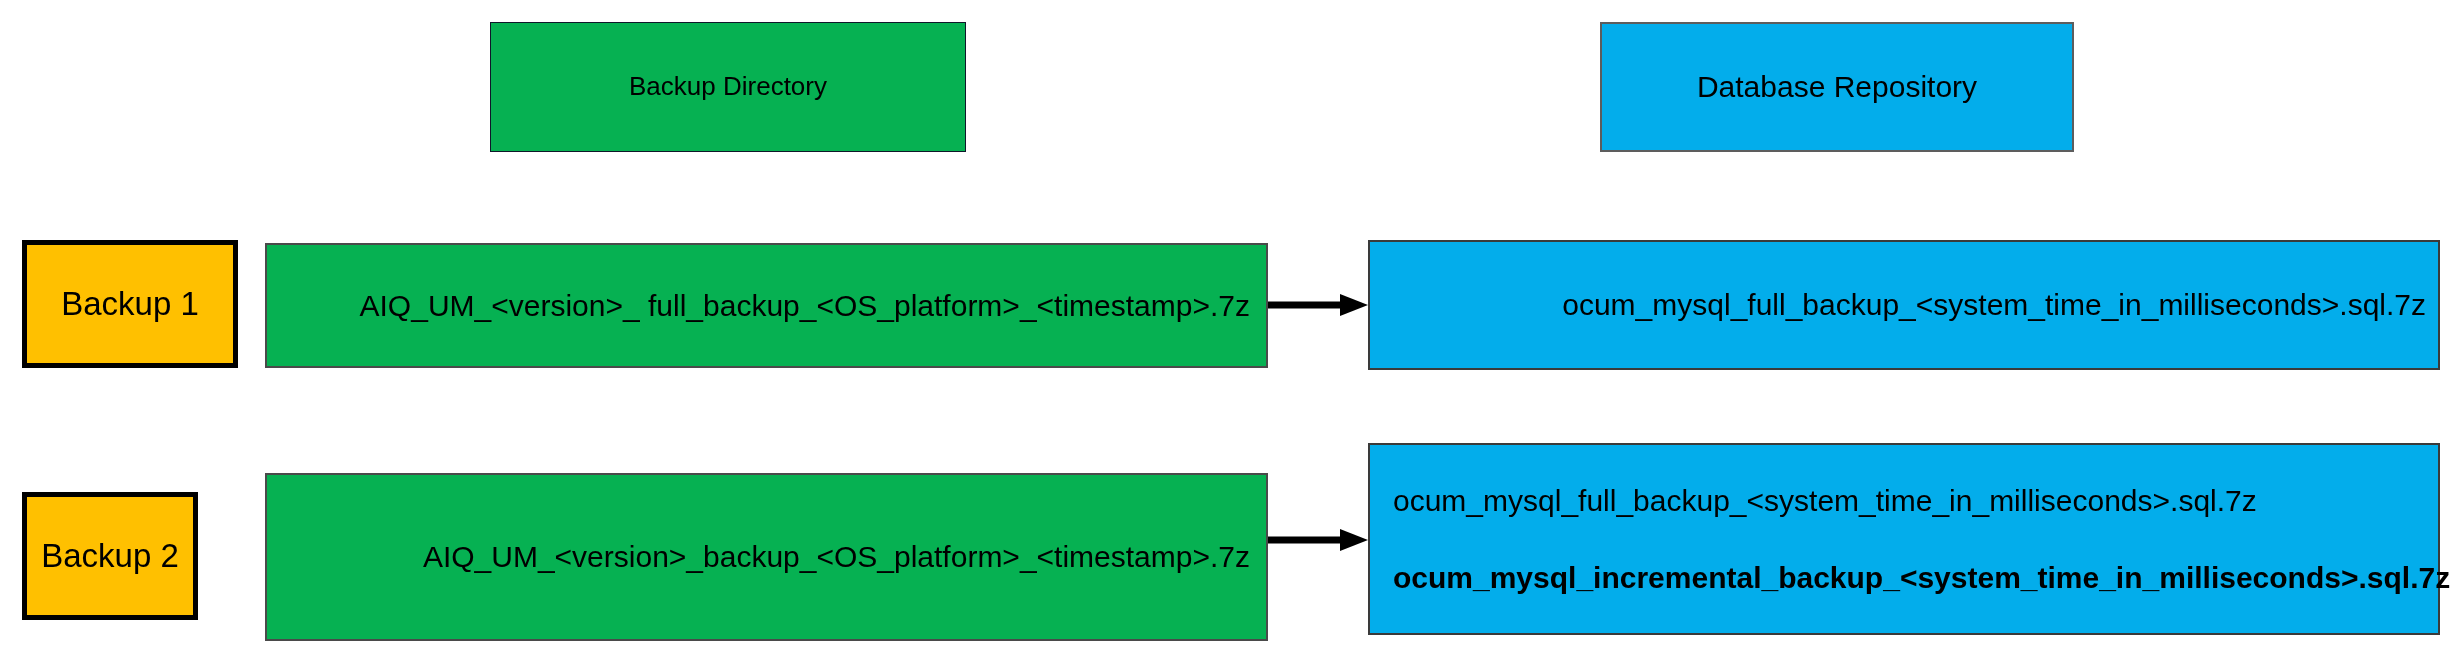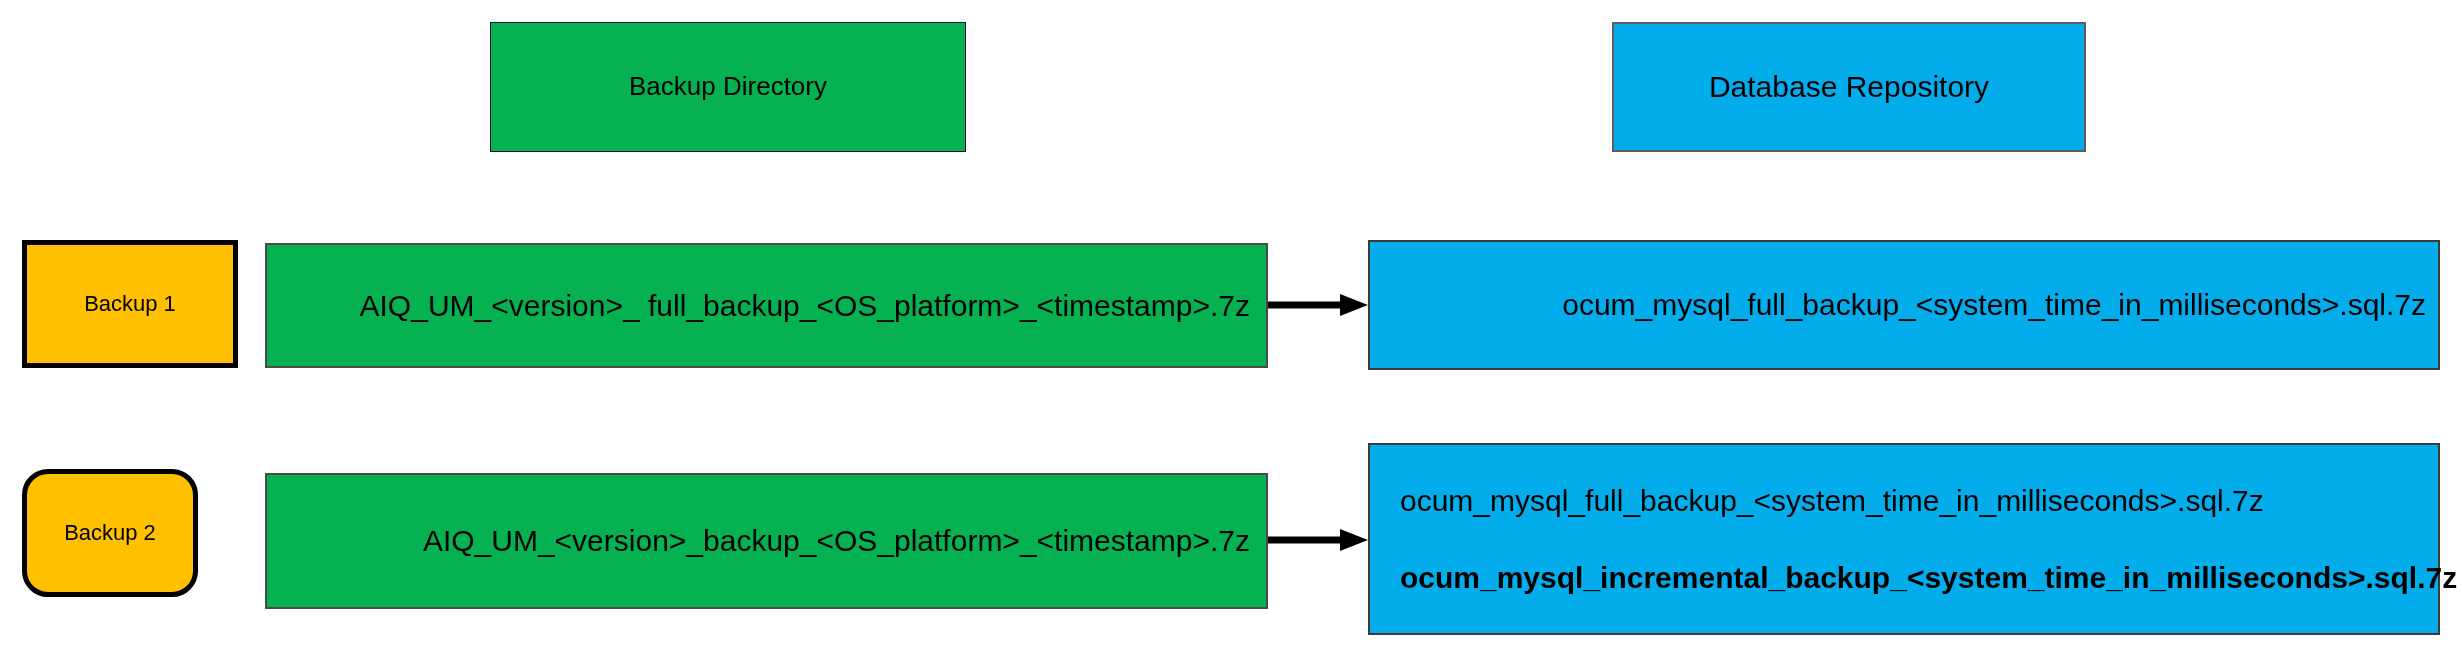--- a/index.html
+++ b/index.html
@@ -44,36 +44,36 @@
   }
   .header-blue {
     background: #03adeb;
     border: 2px solid #5d5d5d;
     font-size: 30px;
   }
   
   .src-box {
     background: #ffc000;
     border: 5px solid #000000;
-    font-size: 22px;
+    font-size: 33px;
   }
   
   .dir-box {
     background: #06b152;
     border: 2px solid #4a4a4a;
     font-size: 30px;
     padding-left: 24px;
     padding-right: 16px;
   }
   
   .db-box {
     background: #03adeb;
     border: 2px solid #3a3a3a;
     font-size: 30px;
-    padding-left: 30px;
+    padding-left: 23px;
     padding-right: 12px;
   }
   .db-box.stacked {
     flex-direction: column;
     align-items: flex-start;
     justify-content: center;
   }
   .db-line {
     display: block;
     white-space: pre;
@@ -95,21 +95,21 @@
 </style>
 </head>
 <body>
 
 <div id="diagram-canvas">
 
   <div class="node center header-green" style="left:490px; top:22px; width:476px; height:130px;">
     <span>Backup Directory</span>
   </div>
 
-  <div class="node center header-blue" style="left:1600px; top:22px; width:474px; height:130px;margin-left:12px;">
+  <div class="node center header-blue" style="left:1600px; top:22px; width:474px; height:130px;">
     <span>Database Repository</span>
   </div>
 
   <div class="node center src-box" style="left:22px; top:240px; width:216px; height:128px;">
     <span>Backup 1</span>
   </div>
 
   <div class="node leftpad dir-box" style="left:265px; top:243px; width:1003px; height:125px;">
     <span>AIQ_UM_&lt;version&gt;_ full_backup_&lt;OS_platform&gt;_&lt;timestamp&gt;.7z</span>
   </div>
@@ -118,25 +118,25 @@
     <svg width="102" height="24" viewBox="0 0 102 24" aria-hidden="true">
       <line x1="0" y1="12" x2="76" y2="12" stroke="#000000" stroke-width="7"></line>
       <polygon points="72,1 100,12 72,23" fill="#000000"></polygon>
     </svg>
   </div>
 
   <div class="node leftpad db-box" style="left:1368px; top:240px; width:1072px; height:130px;">
     <span class="db-line">ocum_mysql_full_backup_&lt;system_time_in_milliseconds&gt;.sql.7z</span>
   </div>
 
-  <div class="node center src-box" style="left:22px; top:469px; width:176px; height:128px;border-radius:26px;">
+  <div class="node center src-box" style="left:22px; top:492px; width:176px; height:128px;">
     <span>Backup 2</span>
   </div>
 
-  <div class="node leftpad dir-box" style="left:265px; top:473px; width:1003px; height:136px;">
+  <div class="node leftpad dir-box" style="left:265px; top:473px; width:1003px; height:168px;">
     <span>AIQ_UM_&lt;version&gt;_backup_&lt;OS_platform&gt;_&lt;timestamp&gt;.7z</span>
   </div>
 
   <div class="arrow" style="left:1268px; top:528px; width:102px;">
     <svg width="102" height="24" viewBox="0 0 102 24" aria-hidden="true">
       <line x1="0" y1="12" x2="76" y2="12" stroke="#000000" stroke-width="7"></line>
       <polygon points="72,1 100,12 72,23" fill="#000000"></polygon>
     </svg>
   </div>
 

